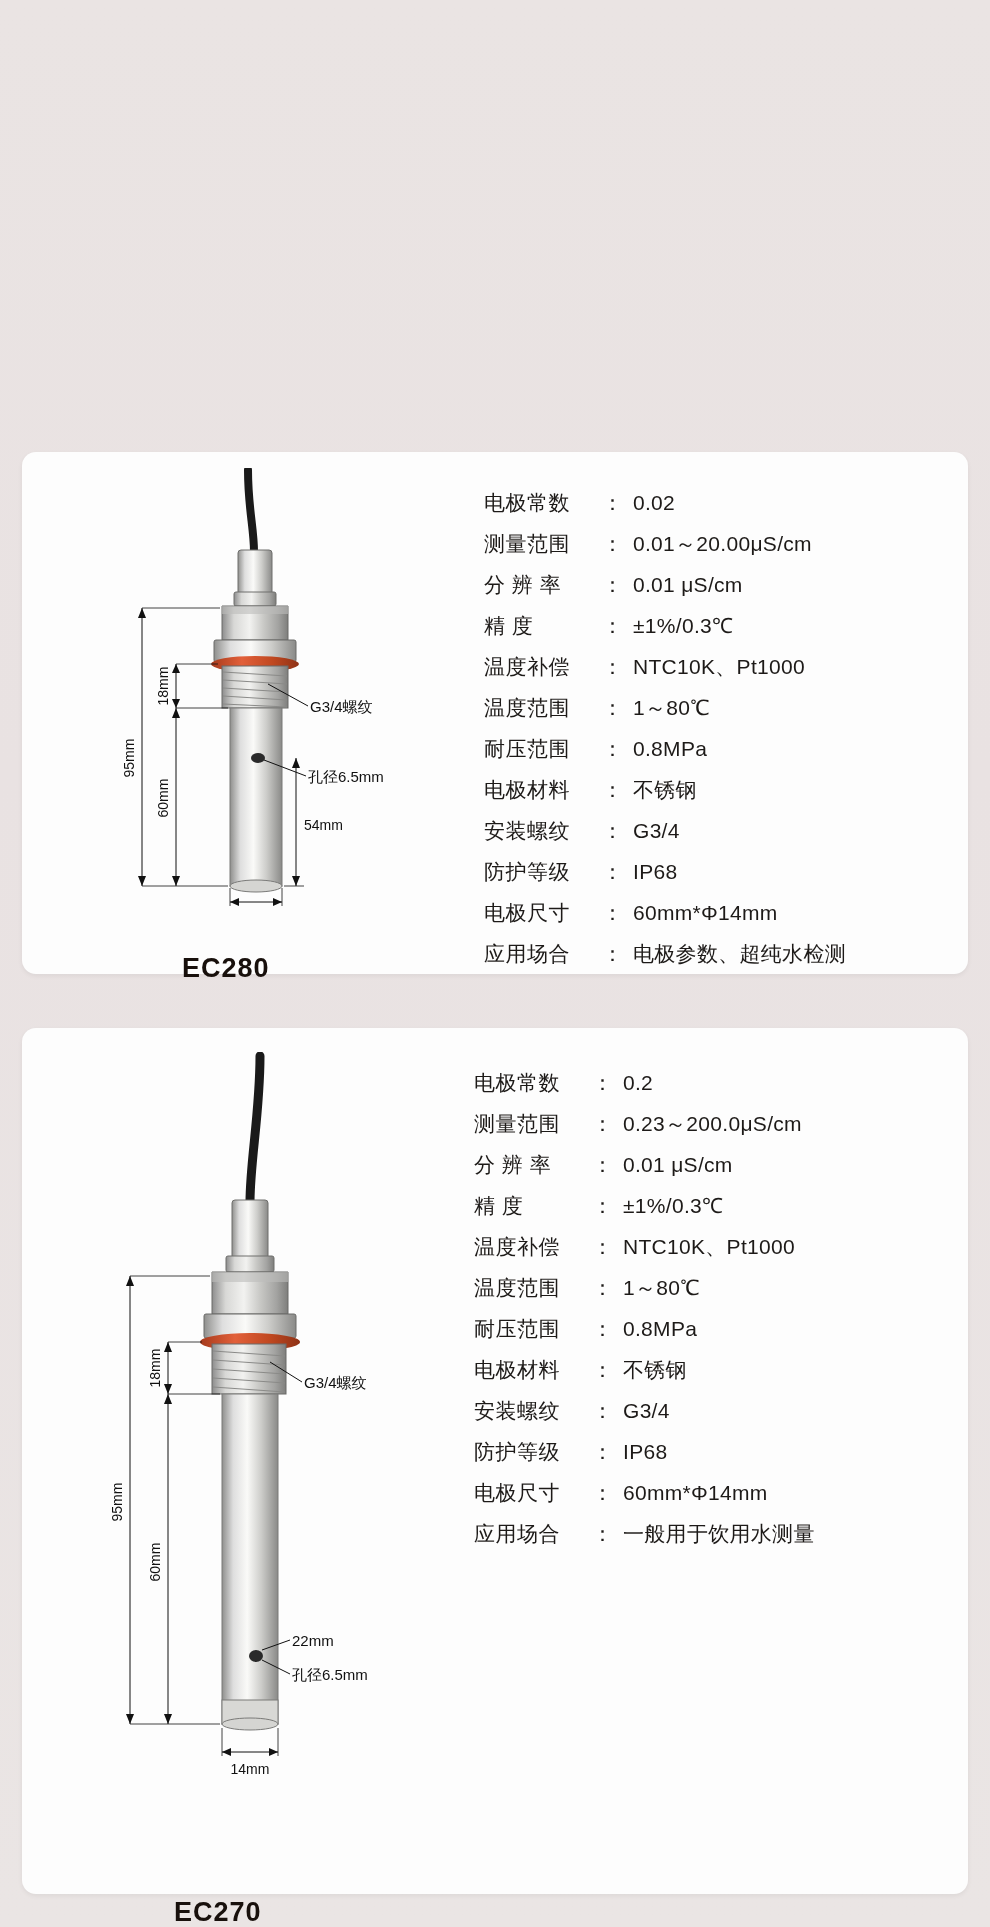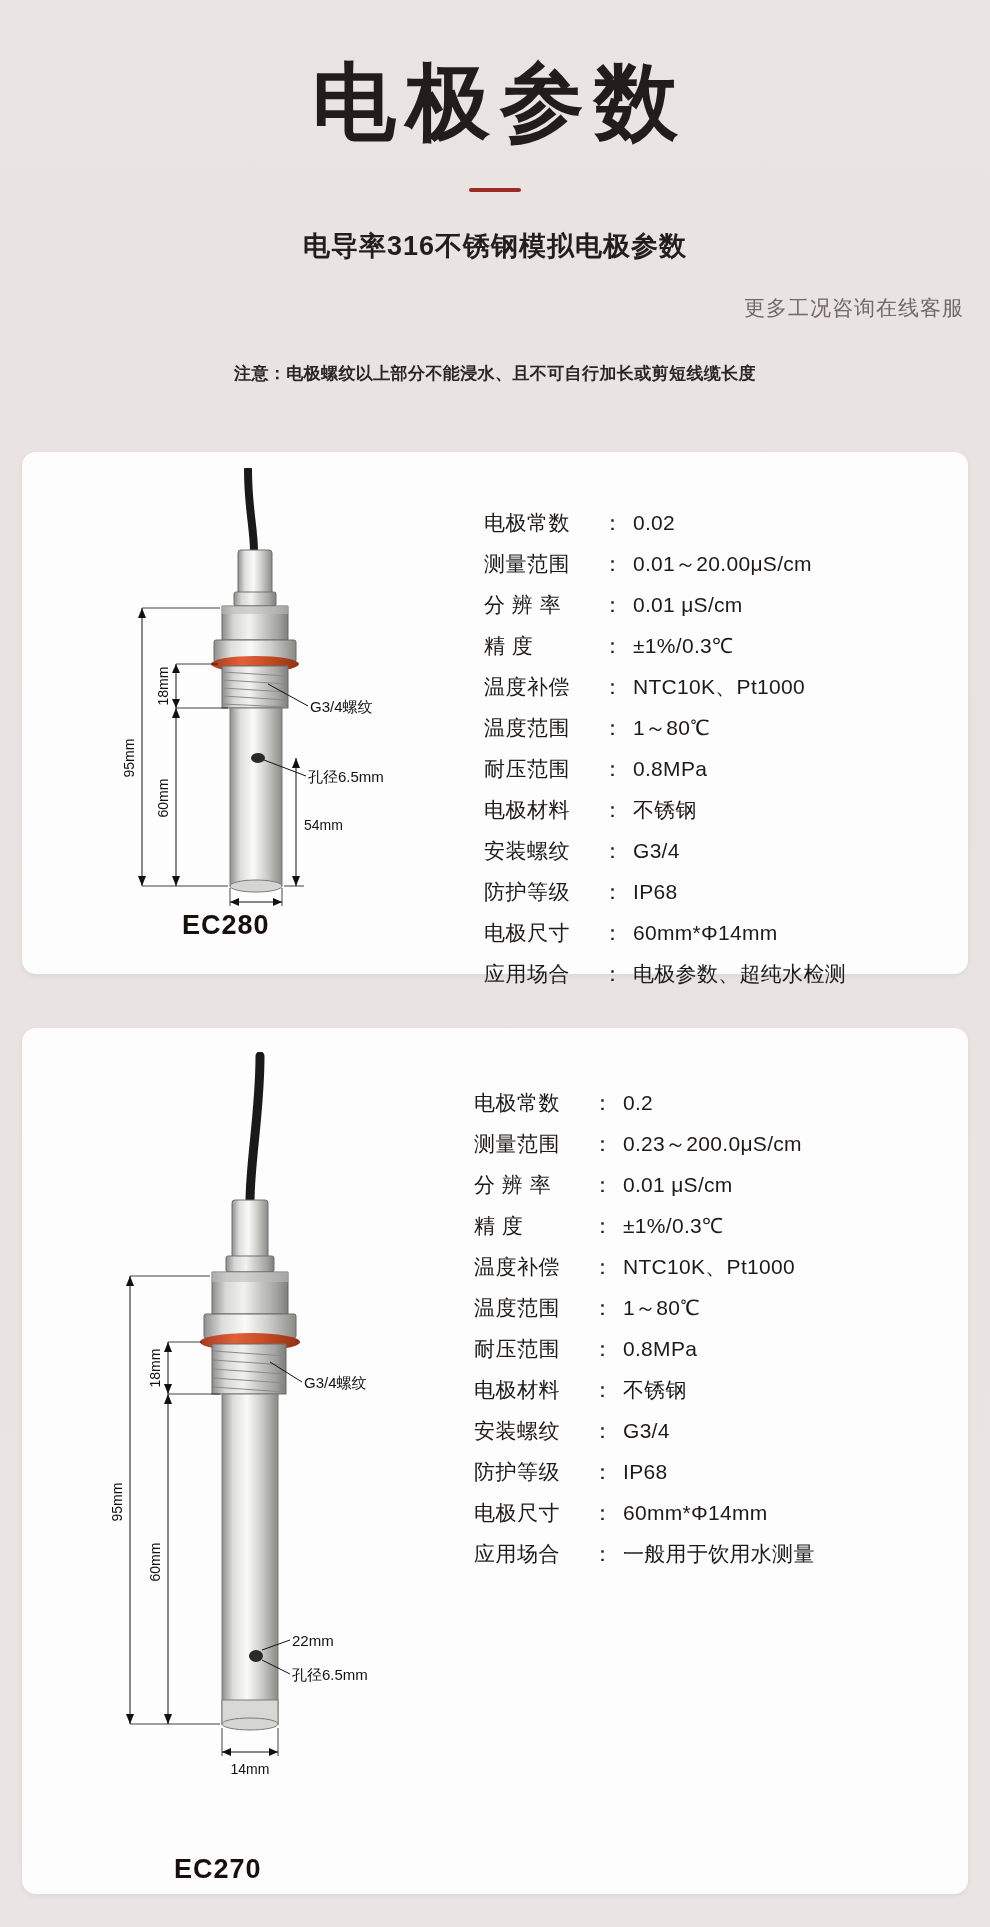--- a/index.html
+++ b/index.html
@@ -81,61 +81,54 @@
     color: #1d1a18;
   }
   #card-ec280 .spec-list { left: 462px; top: 40px; }
   #card-ec270 .spec-list { left: 452px; top: 44px; }
 
   .spec-row {
     display: flex;
     align-items: flex-start;
     margin-bottom: 20px;
     white-space: nowrap;
-    margin-top: 20px;
   }
   .spec-label {
     width: 118px;
     flex: 0 0 118px;
     letter-spacing: 0.5px;
   }
   .spec-colon { margin-right: 10px; }
   .spec-value { letter-spacing: 0.3px; }
 
   .model-name {
     position: absolute;
     font-size: 27px;
     font-weight: 700;
     color: #18100c;
     letter-spacing: 1px;
+    margin-top: 43px;
   }
   #card-ec280 .model-name { left: 160px; top: 458px; }
   #card-ec270 .model-name { left: 152px; top: 826px; }
 
   
   .drawing { position: absolute; }
   #draw-280 { left: 60px; top: 16px; width: 380px; height: 440px; }
   #draw-270 { left: 52px; top: 24px; width: 380px; height: 760px; }
 
   .dim-text { font-size: 14px; fill: #111; font-family: "Liberation Sans", sans-serif; }
   .dim-text-v { font-size: 14px; fill: #111; font-family: "Liberation Sans", sans-serif; }
   .lead-text { font-size: 15px; fill: #111; font-family: "Liberation Sans", sans-serif; }
 </style>
 </head>
 <body>
 
 <div class="page">
 
-  <div class="header">
-    <div class="main-title">电极参数</div>
-    <div class="rule"></div>
-    <div class="sub-title">电导率316不锈钢模拟电极参数</div>
-    <div class="service-line">更多工况咨询在线客服</div>
-    <div class="notice">注意：电极螺纹以上部分不能浸水、且不可自行加长或剪短线缆长度</div>
-  </div>
 
   <div class="card" id="card-ec280">
     <div class="card-inner">
 
       <svg class="drawing" id="draw-280" viewBox="0 0 380 440">
         <defs>
           <linearGradient id="steelA" x1="0" y1="0" x2="1" y2="0">
             <stop offset="0%" stop-color="#8d8d8d"></stop>
             <stop offset="18%" stop-color="#d8d8d6"></stop>
             <stop offset="42%" stop-color="#f2f2f0"></stop>

